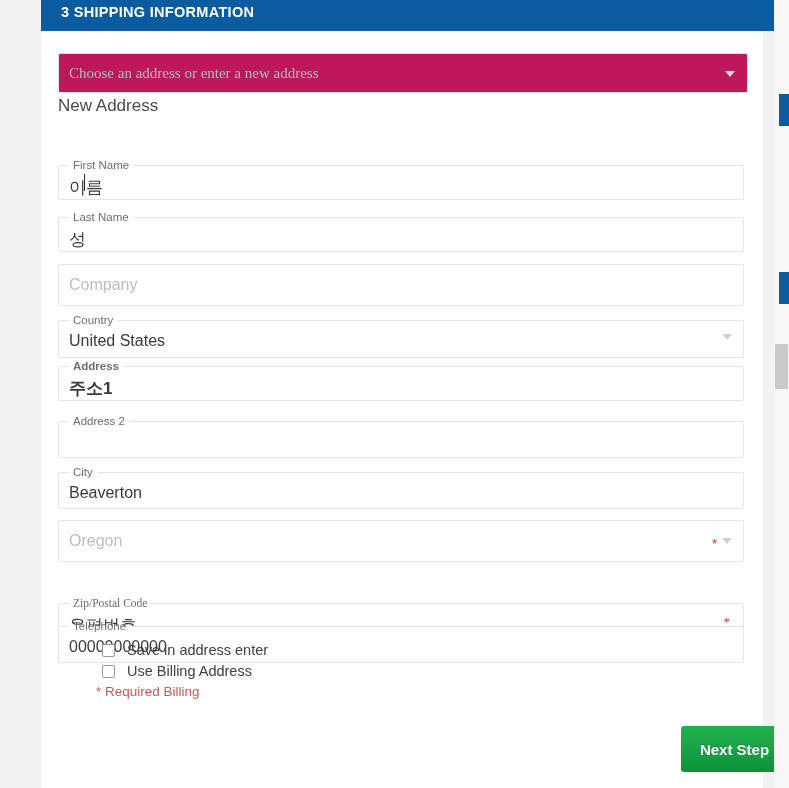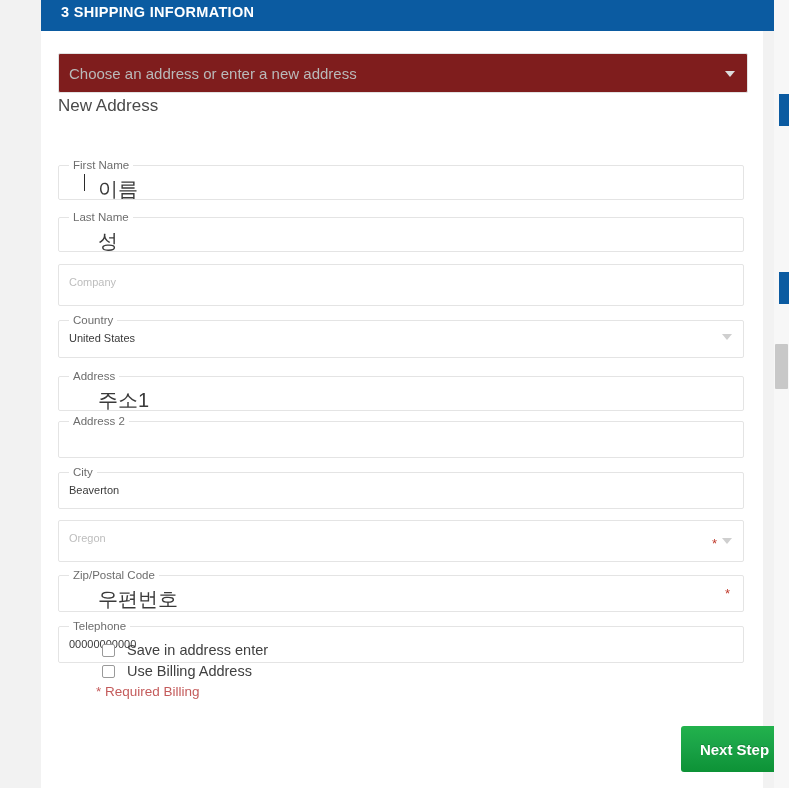--- a/index.html
+++ b/index.html
@@ -73,21 +73,22 @@
   
   .address-select {
     position: absolute;
     left: 17px;
     top: 22px;
     width: 690px;
     height: 40px;
     box-sizing: border-box;
     border: 1px solid #e2e2e2;
     border-radius: 2px;
-    background: #7f1d1d;
+    background: #be185d;
+    font-family: Liberation Serif, serif;
   }
   .address-select-text {
     position: absolute;
     left: 10px;
     top: 11px;
     font-size: 15px;
     color: #b9b9b9;
     white-space: nowrap;
   }
   .caret-light {
@@ -133,30 +134,29 @@
     line-height: 1;
   }
   .field legend.empty-legend {
     padding: 0;
     margin: 0;
     width: 0;
   }
   .field .value {
     position: absolute;
     left: 11px;
-    font-size: 11px;
+    font-size: 16px;
     color: #3a3a3a;
     white-space: nowrap;
   }
   .field .value.placeholder {
     color: #bdbdbd;
   }
   .field .value.korean {
-    font-size: 20px;
-    margin-left: 29px;
+    font-size: 17px;
   }
 
   .caret-dark {
     position: absolute;
     right: 12px;
     width: 0; height: 0;
     border-left: 5px solid transparent;
     border-right: 5px solid transparent;
     border-top: 6px solid #cfcfcf;
   }
@@ -300,21 +300,21 @@
             </fieldset>
             <div class="value placeholder" style="top: 11.5px;">Company</div>
           </div>
           <div class="field" style="top: 284px; height: 43px;">
             <fieldset>
               <legend>Country</legend>
             </fieldset>
             <div class="value" style="top: 17px;">United States</div>
             <div class="caret-dark" style="top: 18.5px;"></div>
           </div>
-          <div class="field" style="top: 340px; height: 40px;">
+          <div class="field" style="top: 330px; height: 40px; font-weight: bold;">
             <fieldset>
               <legend>Address</legend>
             </fieldset>
             <div class="value korean" style="top: 16px;">주소1</div>
           </div>
           <div class="field" style="top: 385px; height: 42px;">
             <fieldset>
               <legend>Address 2</legend>
             </fieldset>
           </div>
@@ -325,21 +325,21 @@
             <div class="value" style="top: 17px;">Beaverton</div>
           </div>
           <div class="field" style="top: 489px; height: 42px;">
             <fieldset>
               <legend class="empty-legend"></legend>
             </fieldset>
             <div class="value placeholder" style="top: 11.5px;">Oregon</div>
             <div class="caret-dark" style="top: 18px; right: 12px;"></div>
             <div class="req-star" style="right: 27px; top: 17px;">*</div>
           </div>
-          <div class="field" style="top: 539px; height: 42px;">
+          <div class="field" style="top: 567px; height: 42px; font-family: Liberation Serif, serif;">
             <fieldset>
               <legend>Zip/Postal Code</legend>
             </fieldset>
             <div class="value korean" style="top: 16px;">우편번호</div>
             <div class="req-star" style="right: 14px; top: 17px;">*</div>
           </div>
           <div class="field" style="top: 590px; height: 42px;">
             <fieldset>
               <legend>Telephone</legend>
             </fieldset>

